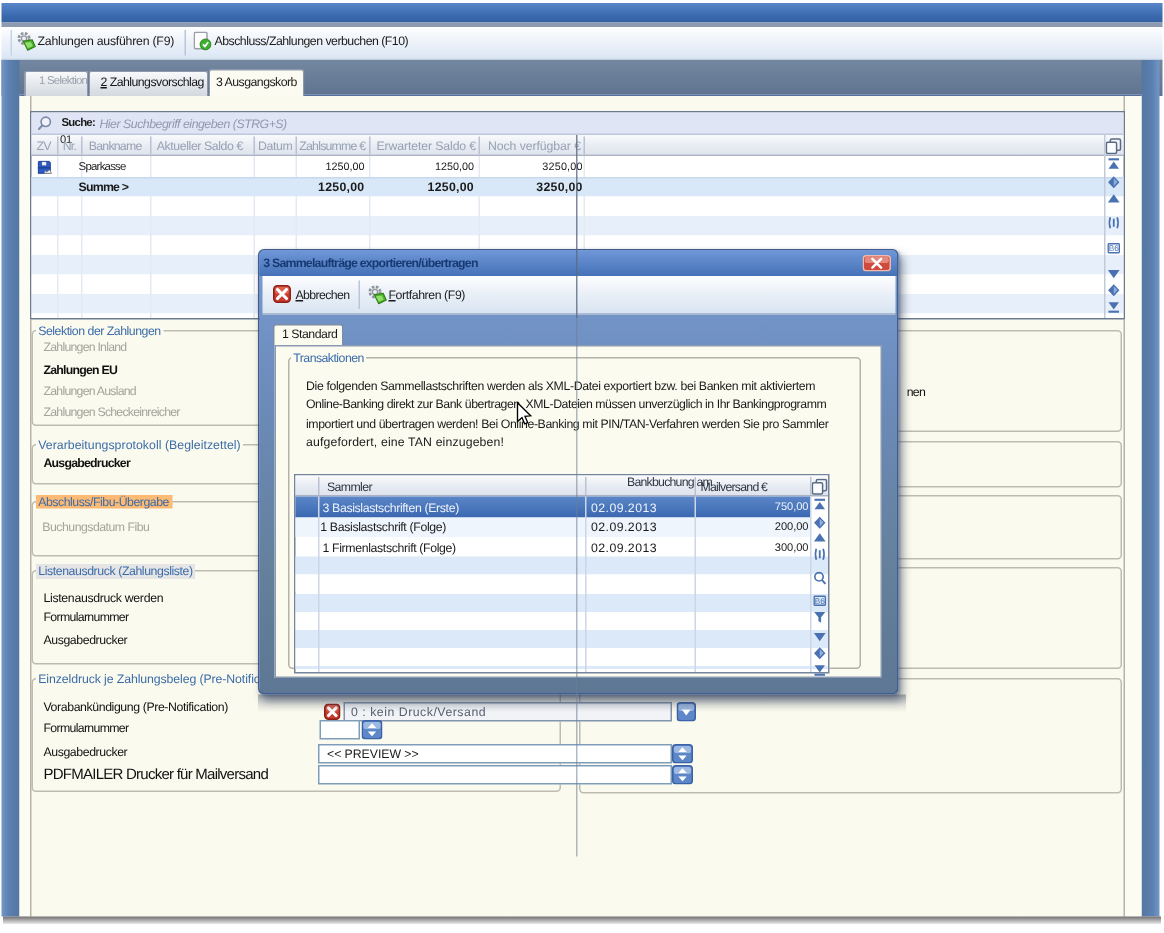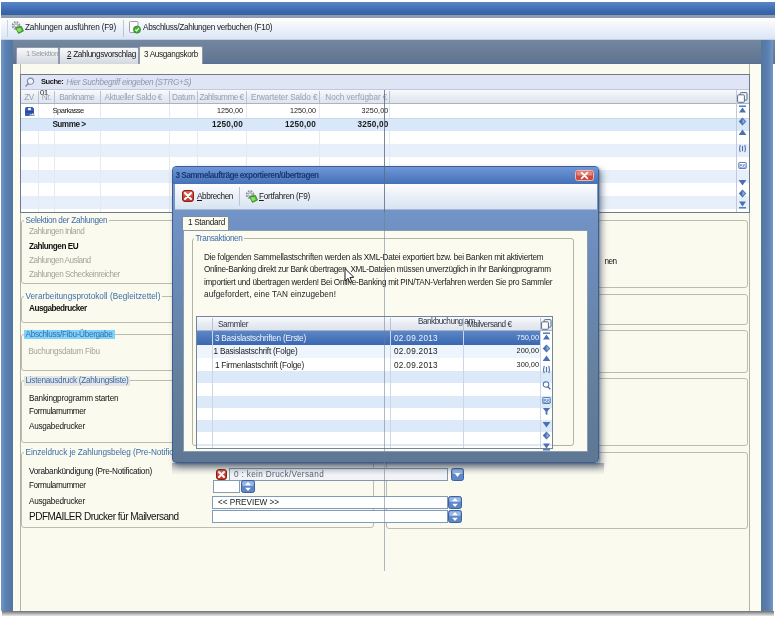--- a/index.html
+++ b/index.html
@@ -140,25 +140,25 @@
 <div class="a" style="left:21px;top:220px;width:353px;height:64px;border:1px solid #bdbcb1;border-radius:3px;box-sizing:border-box;z-index:2;"></div>
 <div class="tx" style="font-size:8.2px;letter-spacing:-0.31px;color:#3b6ca9;z-index:3;left:23.5px;top:216.3px;background:#fbfaee;padding:0 2px;">Selektion der Zahlungen</div>
 <div class="tx" style="font-size:8.2px;letter-spacing:-0.50px;color:#a4a49b;z-index:2;left:29px;top:227.3px;">Zahlungen Inland</div>
 <div class="tx" style="font-size:8.2px;letter-spacing:-0.50px;color:#111;z-index:2;font-weight:bold;left:29px;top:241.60000000000002px;">Zahlungen EU</div>
 <div class="tx" style="font-size:8.2px;letter-spacing:-0.50px;color:#a4a49b;z-index:2;left:29px;top:255.90000000000003px;">Zahlungen Ausland</div>
 <div class="tx" style="font-size:8.2px;letter-spacing:-0.50px;color:#a4a49b;z-index:2;left:29px;top:270.2px;">Zahlungen Scheckeinreicher</div>
 <div class="a" style="left:21px;top:296px;width:353px;height:27px;border:1px solid #bdbcb1;border-radius:3px;box-sizing:border-box;z-index:2;"></div>
 <div class="tx" style="font-size:8.2px;letter-spacing:0.03px;color:#3b6ca9;z-index:3;left:23.5px;top:292.3px;background:#fbfaee;padding:0 2px;">Verarbeitungsprotokoll (Begleitzettel)</div>
 <div class="tx" style="font-size:8.2px;letter-spacing:-0.50px;color:#111;z-index:2;font-weight:bold;left:29px;top:303.8px;">Ausgabedrucker</div>
 <div class="a" style="left:21px;top:333.5px;width:353px;height:37px;border:1px solid #bdbcb1;border-radius:3px;box-sizing:border-box;z-index:2;"></div>
-<div class="tx" style="font-size:8.2px;letter-spacing:-0.31px;color:#3b6ca9;z-index:3;left:23.5px;top:329.8px;background:#7dd3fc;padding:0 2px;">Abschluss/Fibu-Übergabe</div>
+<div class="tx" style="font-size:8.2px;letter-spacing:-0.31px;color:#3b6ca9;z-index:3;left:23.5px;top:329.8px;background:#fdba74;padding:0 2px;">Abschluss/Fibu-Übergabe</div>
 <div class="tx" style="font-size:8.2px;letter-spacing:-0.33px;color:#a4a49b;z-index:2;left:28.2px;top:346.8px;">Buchungsdatum Fibu</div>
 <div class="a" style="left:21px;top:380px;width:353px;height:62.5px;border:1px solid #bdbcb1;border-radius:3px;box-sizing:border-box;z-index:2;"></div>
 <div class="tx" style="font-size:8.2px;letter-spacing:-0.27px;color:#3b6ca9;z-index:3;left:23.5px;top:376.3px;background:#e5e5e5;padding:0 2px;">Listenausdruck (Zahlungsliste)</div>
-<div class="tx" style="font-size:8.2px;letter-spacing:-0.21px;color:#111;z-index:2;left:29px;top:393.8px;">Bankingprogramm starten</div>
+<div class="tx" style="font-size:8.2px;letter-spacing:-0.21px;color:#111;z-index:2;left:29px;top:393.8px;">Listenausdruck werden</div>
 <div class="tx" style="font-size:8.2px;letter-spacing:-0.44px;color:#111;z-index:2;left:29px;top:407.3px;">Formularnummer</div>
 <div class="tx" style="font-size:8.2px;letter-spacing:-0.27px;color:#111;z-index:2;left:29px;top:421.8px;">Ausgabedrucker</div>
 <div class="a" style="left:21px;top:451.5px;width:353px;height:76px;border:1px solid #bdbcb1;border-radius:3px;box-sizing:border-box;z-index:2;"></div>
 <div class="tx" style="font-size:8.2px;letter-spacing:-0.06px;color:#3b6ca9;z-index:3;left:23.5px;top:447.8px;background:#fbfaee;padding:0 2px;">Einzeldruck je Zahlungsbeleg (Pre-Notification)</div>
 <div class="tx" style="font-size:8.2px;letter-spacing:-0.26px;color:#111;z-index:2;left:29px;top:466.8px;">Vorabankündigung (Pre-Notification)</div>
 <div class="tx" style="font-size:8.2px;letter-spacing:-0.44px;color:#111;z-index:2;left:29px;top:480.8px;">Formularnummer</div>
 <div class="tx" style="font-size:8.2px;letter-spacing:-0.27px;color:#111;z-index:2;left:29px;top:496.5px;">Ausgabedrucker</div>
 <div class="tx" style="font-size:10px;letter-spacing:-0.50px;color:#111;z-index:2;left:29px;top:511.09999999999997px;">PDFMAILER Drucker für Mailversand</div>
 <svg style="position:absolute;left:216px;top:469px;z-index:3" width="11" height="11" viewBox="0 0 11 11">
     <rect x="0.5" y="0.5" width="10" height="10" rx="2.5" fill="#c83c30" stroke="#8e1f14"></rect>

